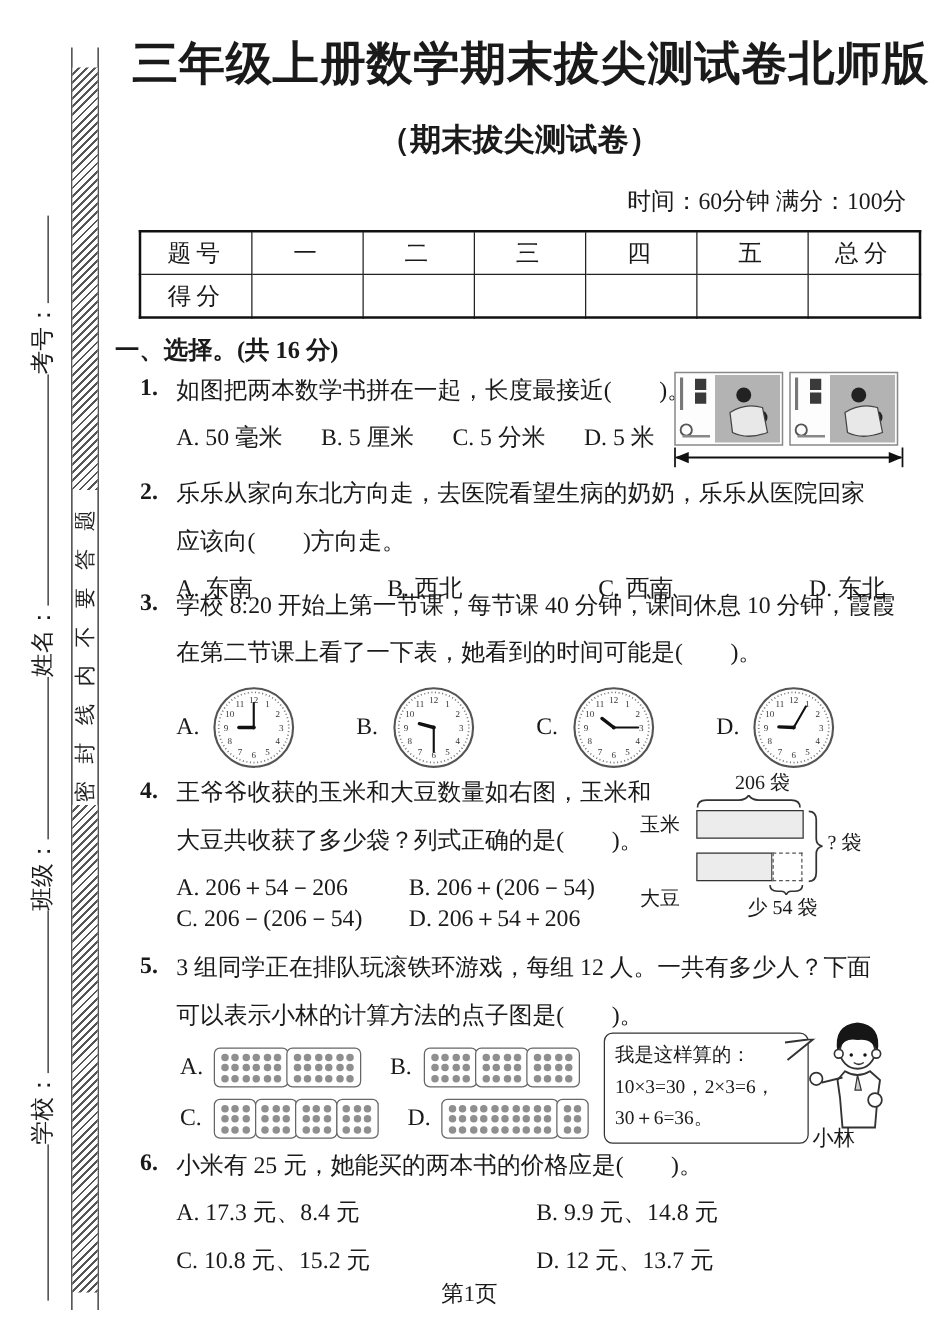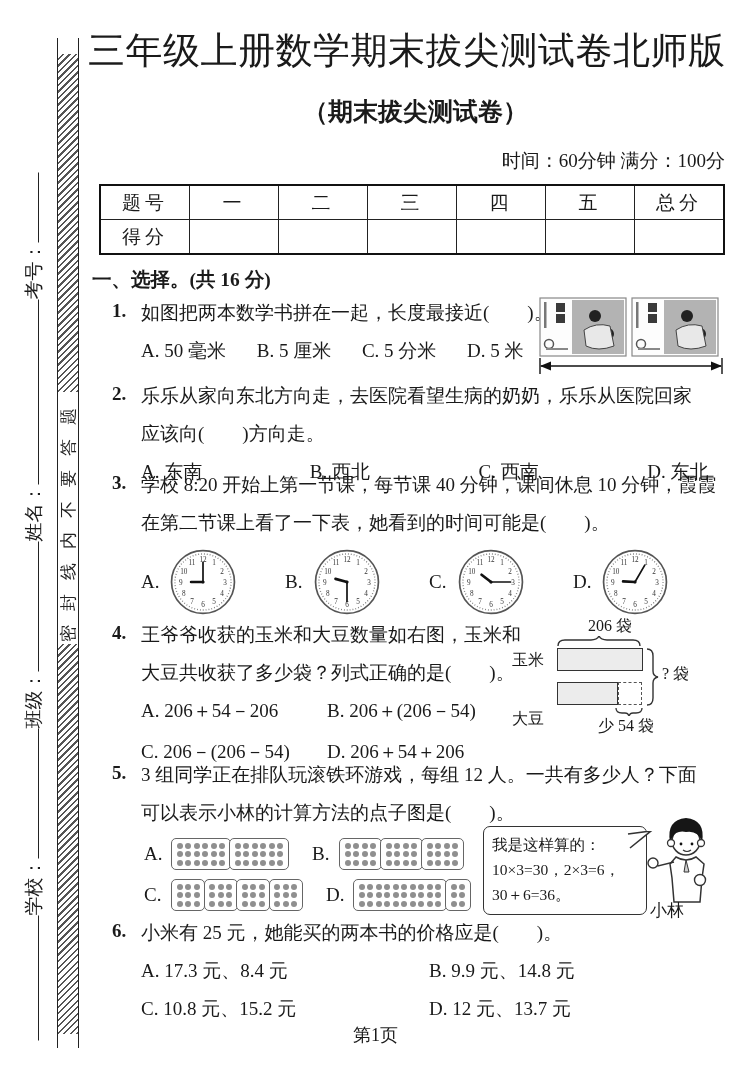--- a/index.html
+++ b/index.html
@@ -26,44 +26,44 @@
   .hatch-top{height:338px;margin-top:16px;}
   .hatch-bottom{flex:1;margin-bottom:14px;}
   .seal-text-area{height:252px;position:relative;}
   .seal-text{
     position:absolute;left:50%;top:50%;
     transform:translate(-50%,-50%) rotate(-90deg);
     font-size:17px;letter-spacing:14px;white-space:nowrap;color:#222;
   }
 
   
-  .title{left:88px;right:8px;top:26px;text-align:left;font-size:37px;font-weight:normal;
+  .title{left:101px;right:8px;top:26px;text-align:right;font-size:37px;font-weight:bold;
          font-family:"Liberation Sans","DejaVu Sans",sans-serif;letter-spacing:0.5px;}
   .subtitle{left:88px;right:8px;top:95px;text-align:center;font-size:25px;font-weight:bold;
          font-family:"Liberation Sans","DejaVu Sans",sans-serif;}
   .examinfo{top:148px;right:26px;font-size:19px;}
   .examinfo span{}
 
   
-  table.score{left:99px;top:184px;position:absolute;border-collapse:collapse;table-layout:fixed;}
+  table.score{left:111px;top:184px;position:absolute;border-collapse:collapse;table-layout:fixed;}
   table.score td{border:1.6px solid #222;width:88px;height:33px;text-align:center;
                  font-size:19px;letter-spacing:4px;padding:0;}
   table.score{border:2.4px solid #111;}
 
   .section-title{left:92px;top:266px;font-size:19.5px;font-weight:bold;}
 
   
   .q{position:absolute;left:112px;font-size:19px;display:flex;align-items:flex-start;}
   .qnum{font-weight:bold;width:29px;flex:none;}
   .qbody{flex:1;}
   .qline{margin-bottom:13px;line-height:25px;white-space:nowrap;}
   .optrow{white-space:nowrap;line-height:25px;}
   .optrow .opt{margin-right:26px;}
   .optcols .opt{display:inline-block;width:138px;}
-  .optgrid{display:grid;grid-template-columns:186px auto;row-gap:16px;line-height:25px;}
+  .optgrid{display:grid;grid-template-columns:186px auto;row-gap:0;line-height:25px;}
   .optgrid6{display:grid;grid-template-columns:288px auto;row-gap:13px;line-height:25px;}
 
   
   .books{left:538px;top:296px;}
 
   
   .clockrow{display:flex;margin-top:4px;}
   .clockitem{display:flex;align-items:center;width:144px;}
   .clockitem .clbl{width:28px;}
   svg.clock{width:68px;height:68px;}

